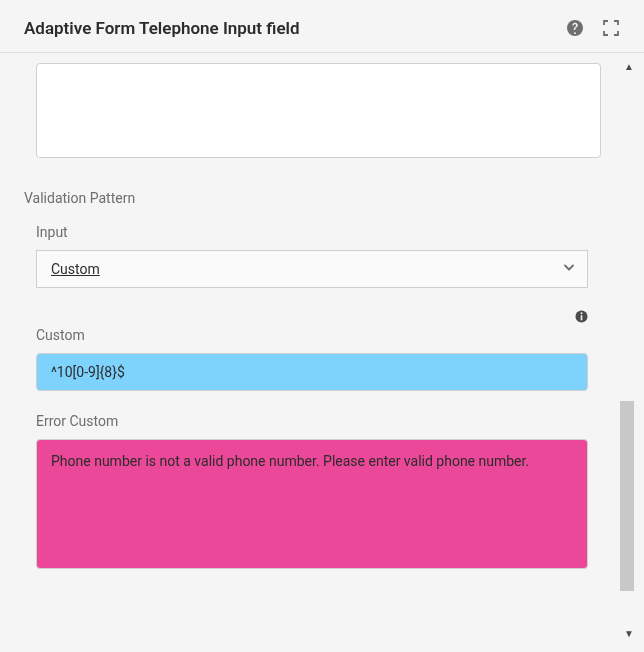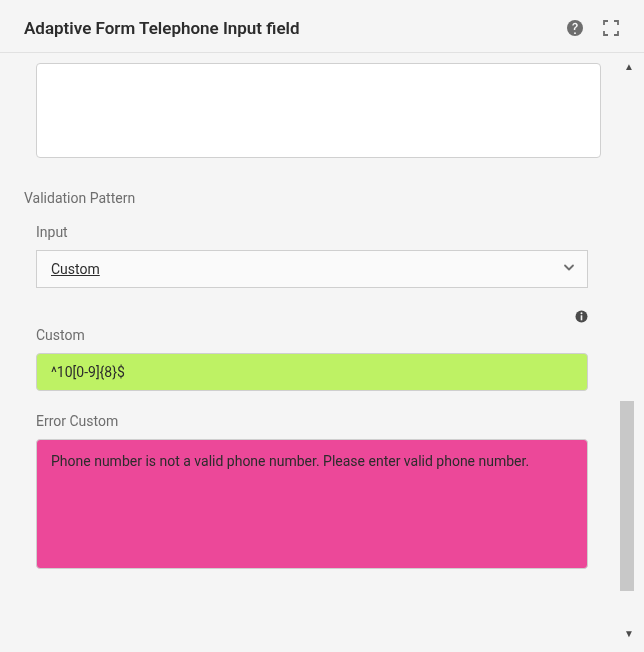--- a/index.html
+++ b/index.html
@@ -128,21 +128,21 @@
       position: absolute;
       right: 12px;
       top: 50%;
       transform: translateY(-50%);
       pointer-events: none;
       color: #6e6e6e;
     }
     .text-input {
       width: 552px;
       height: 38px;
-      background: #bef264;
+      background: #7dd3fc;
       border: 1px solid #cfcfcf;
       border-radius: 4px;
       padding: 0 14px;
       font-size: 14px;
       color: #2c2c2c;
       font-family: inherit;
     }
     .textarea {
       width: 552px;
       height: 130px;

